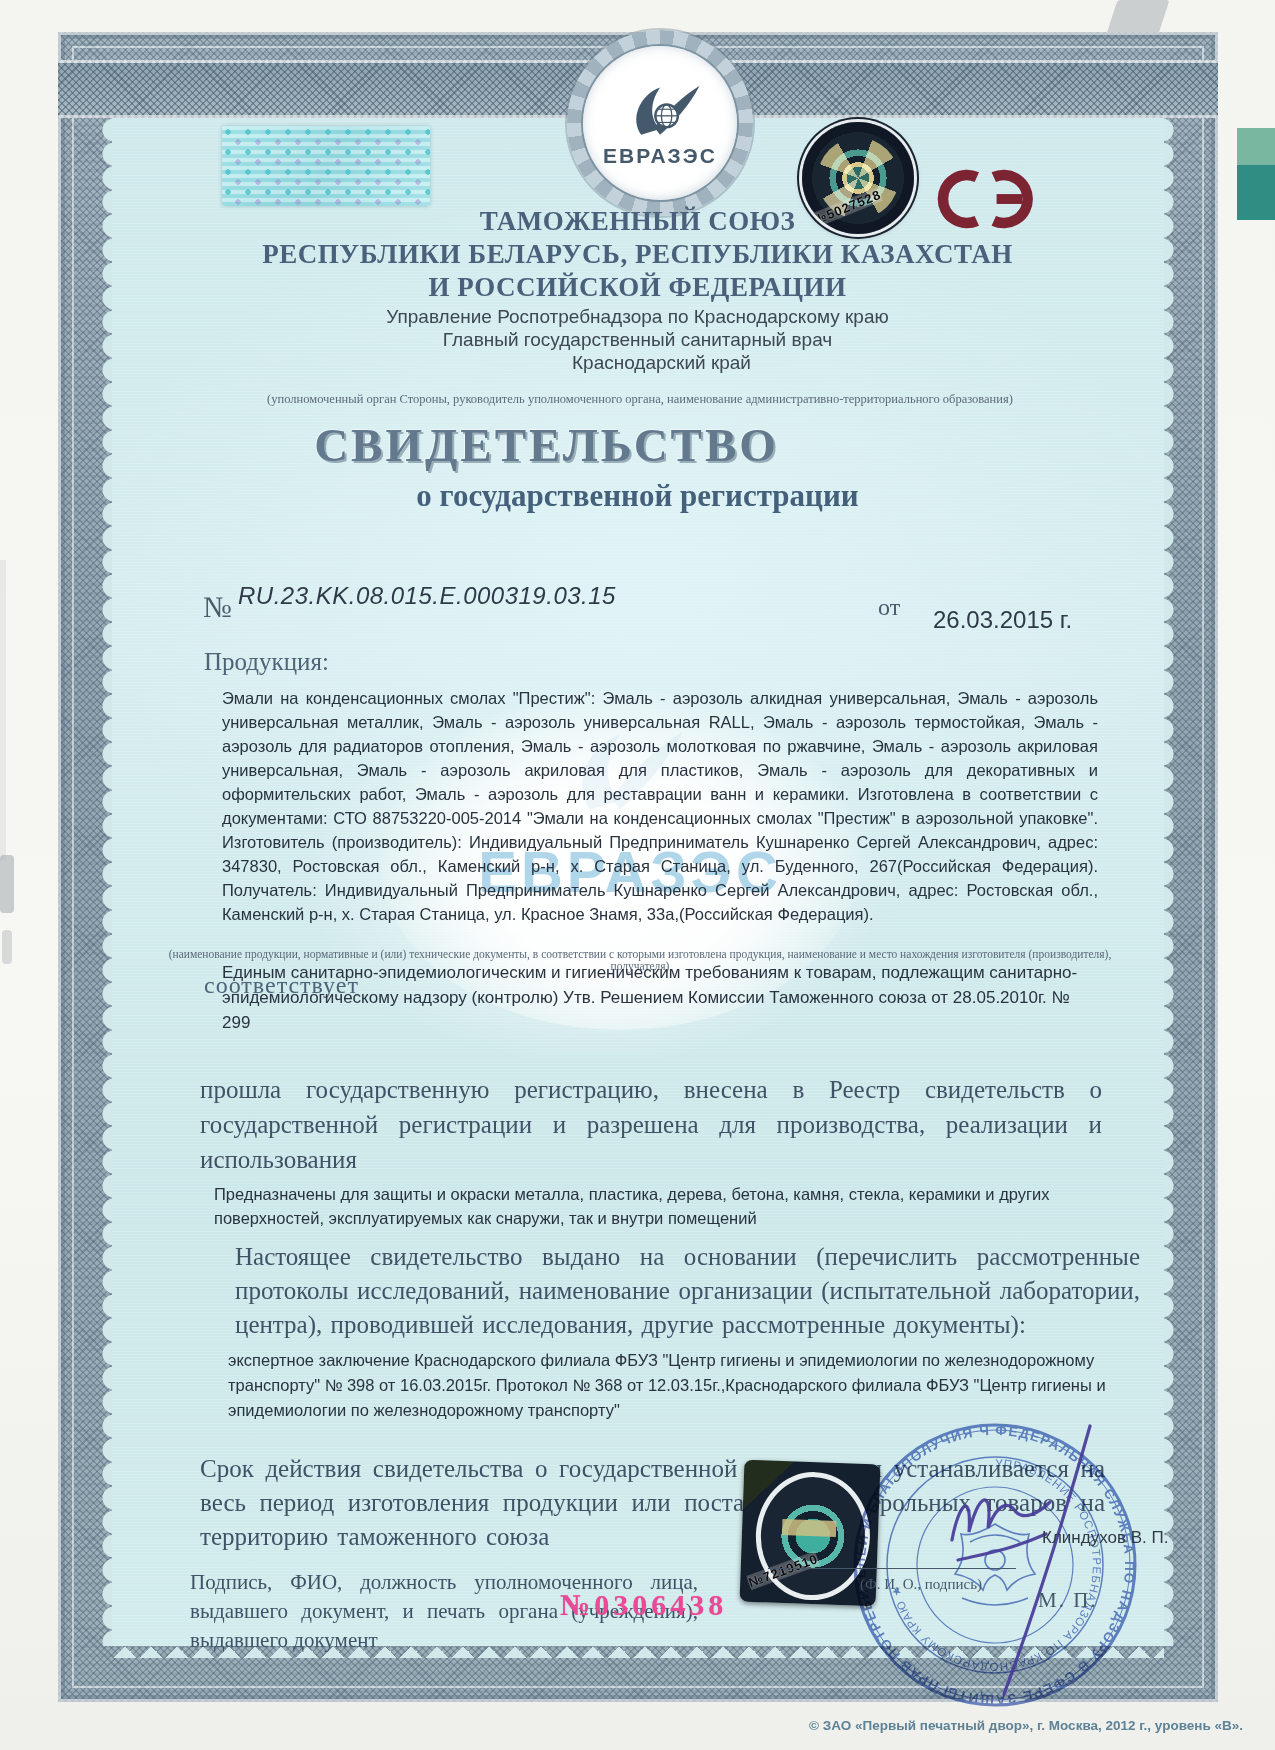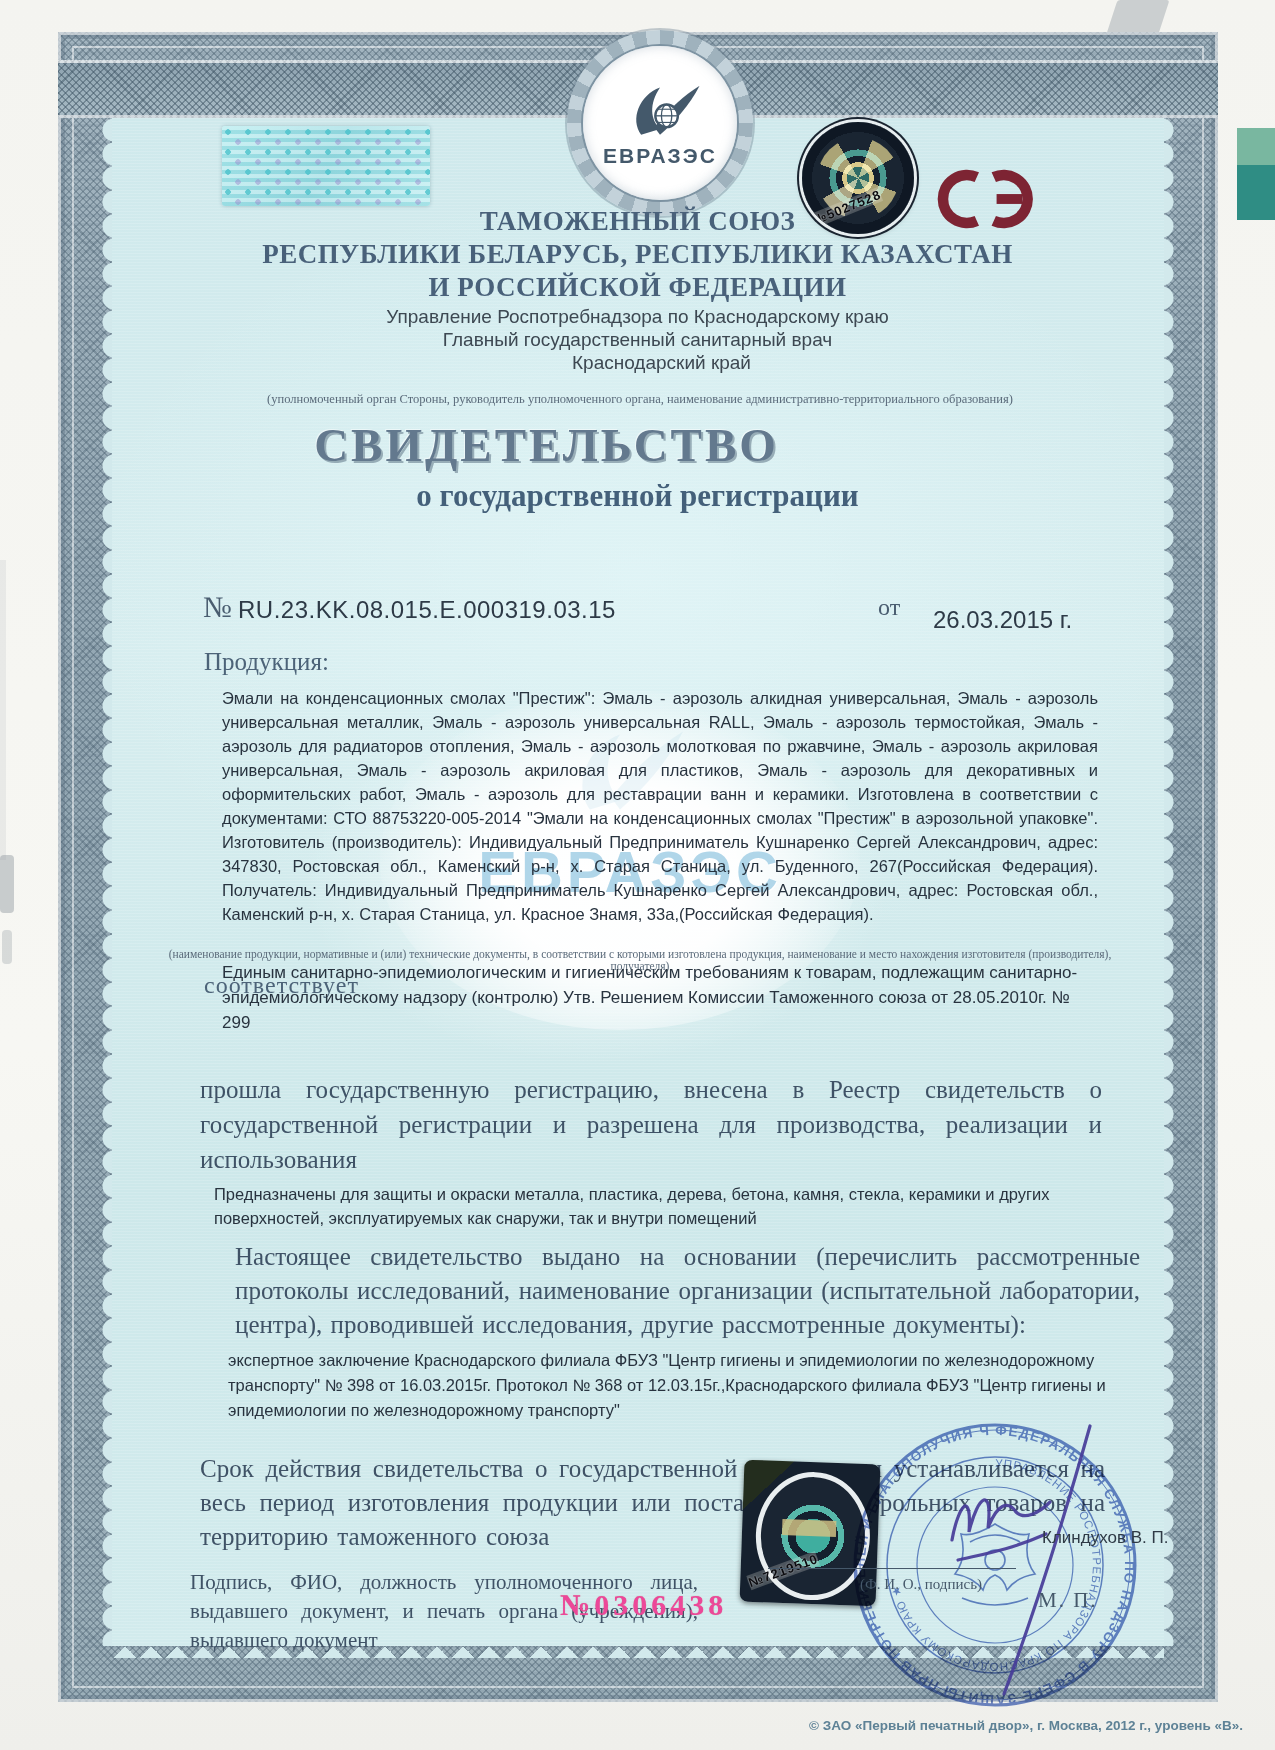--- a/index.html
+++ b/index.html
@@ -103,21 +103,21 @@
   .sub{position:absolute;left:0;width:1275px;text-align:center;color:#3d4852;font-size:19px;}
   .sub1{top:306px;} .sub2{top:329px;} .sub3{top:352px;padding-left:24px;}
   .caption{position:absolute;color:#5a6a7a;font-size:12.5px;text-align:center;}
   .cap1{left:120px;top:392px;width:1040px;}
   .title-main{position:absolute;left:0;top:418px;width:1093px;text-align:center;
     font-size:47px;font-weight:bold;letter-spacing:3px;color:#63798e;
     text-shadow:2px 2px 0 rgba(68,90,110,.45),-1px -1px 0 rgba(255,255,255,.5);}
   .title-sub{position:absolute;left:0;top:478px;width:1275px;text-align:center;
     font-size:31px;font-weight:bold;color:#44607a;}
   .no-label{position:absolute;left:203px;top:590px;font-size:30px;color:#4a5d70;}
-  .no-value{position:absolute;left:238px;top:596px;font-size:24px;color:#2e3a47;letter-spacing:.5px;}
+  .no-value{position:absolute;left:238px;top:582px;font-size:24px;color:#2e3a47;letter-spacing:.5px;font-style:italic;}
   .from-label{position:absolute;left:878px;top:594px;font-size:24px;color:#4a5d70;}
   .from-date{position:absolute;left:933px;top:606px;font-size:24px;color:#2e3a47;}
   .prod-label{position:absolute;left:204px;top:648px;font-size:25px;color:#4c6378;}
   .prod-text{position:absolute;left:222px;top:686px;width:876px;font-size:16.5px;line-height:24px;
     color:#28333f;text-align:justify;}
   .cap2{left:140px;top:948px;width:1000px;font-size:11.5px;}
   .comply-label{position:absolute;left:204px;top:972px;font-size:24px;color:#4c6378;letter-spacing:1px;}
   .comply-text{position:absolute;left:222px;top:960px;width:872px;font-size:17px;line-height:25px;color:#28333f;}
   .reg-text{position:absolute;left:200px;top:1072px;width:902px;font-size:25px;line-height:35px;
     color:#3f5266;text-align:justify;word-spacing:6px;}

